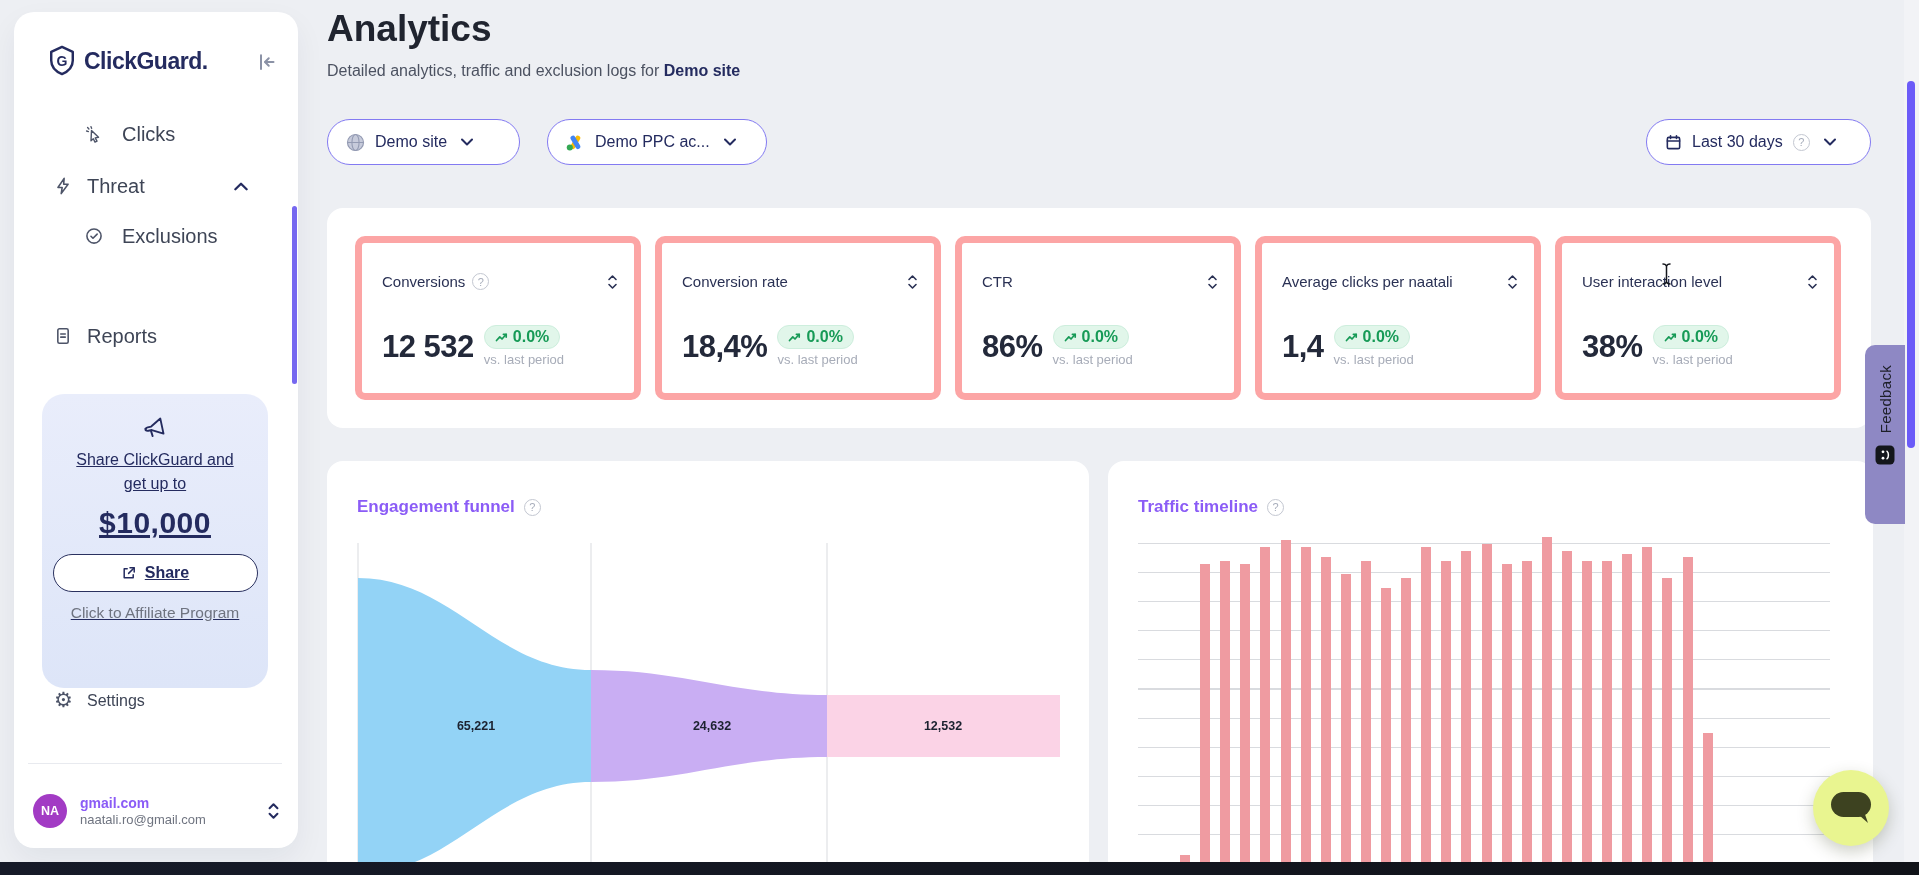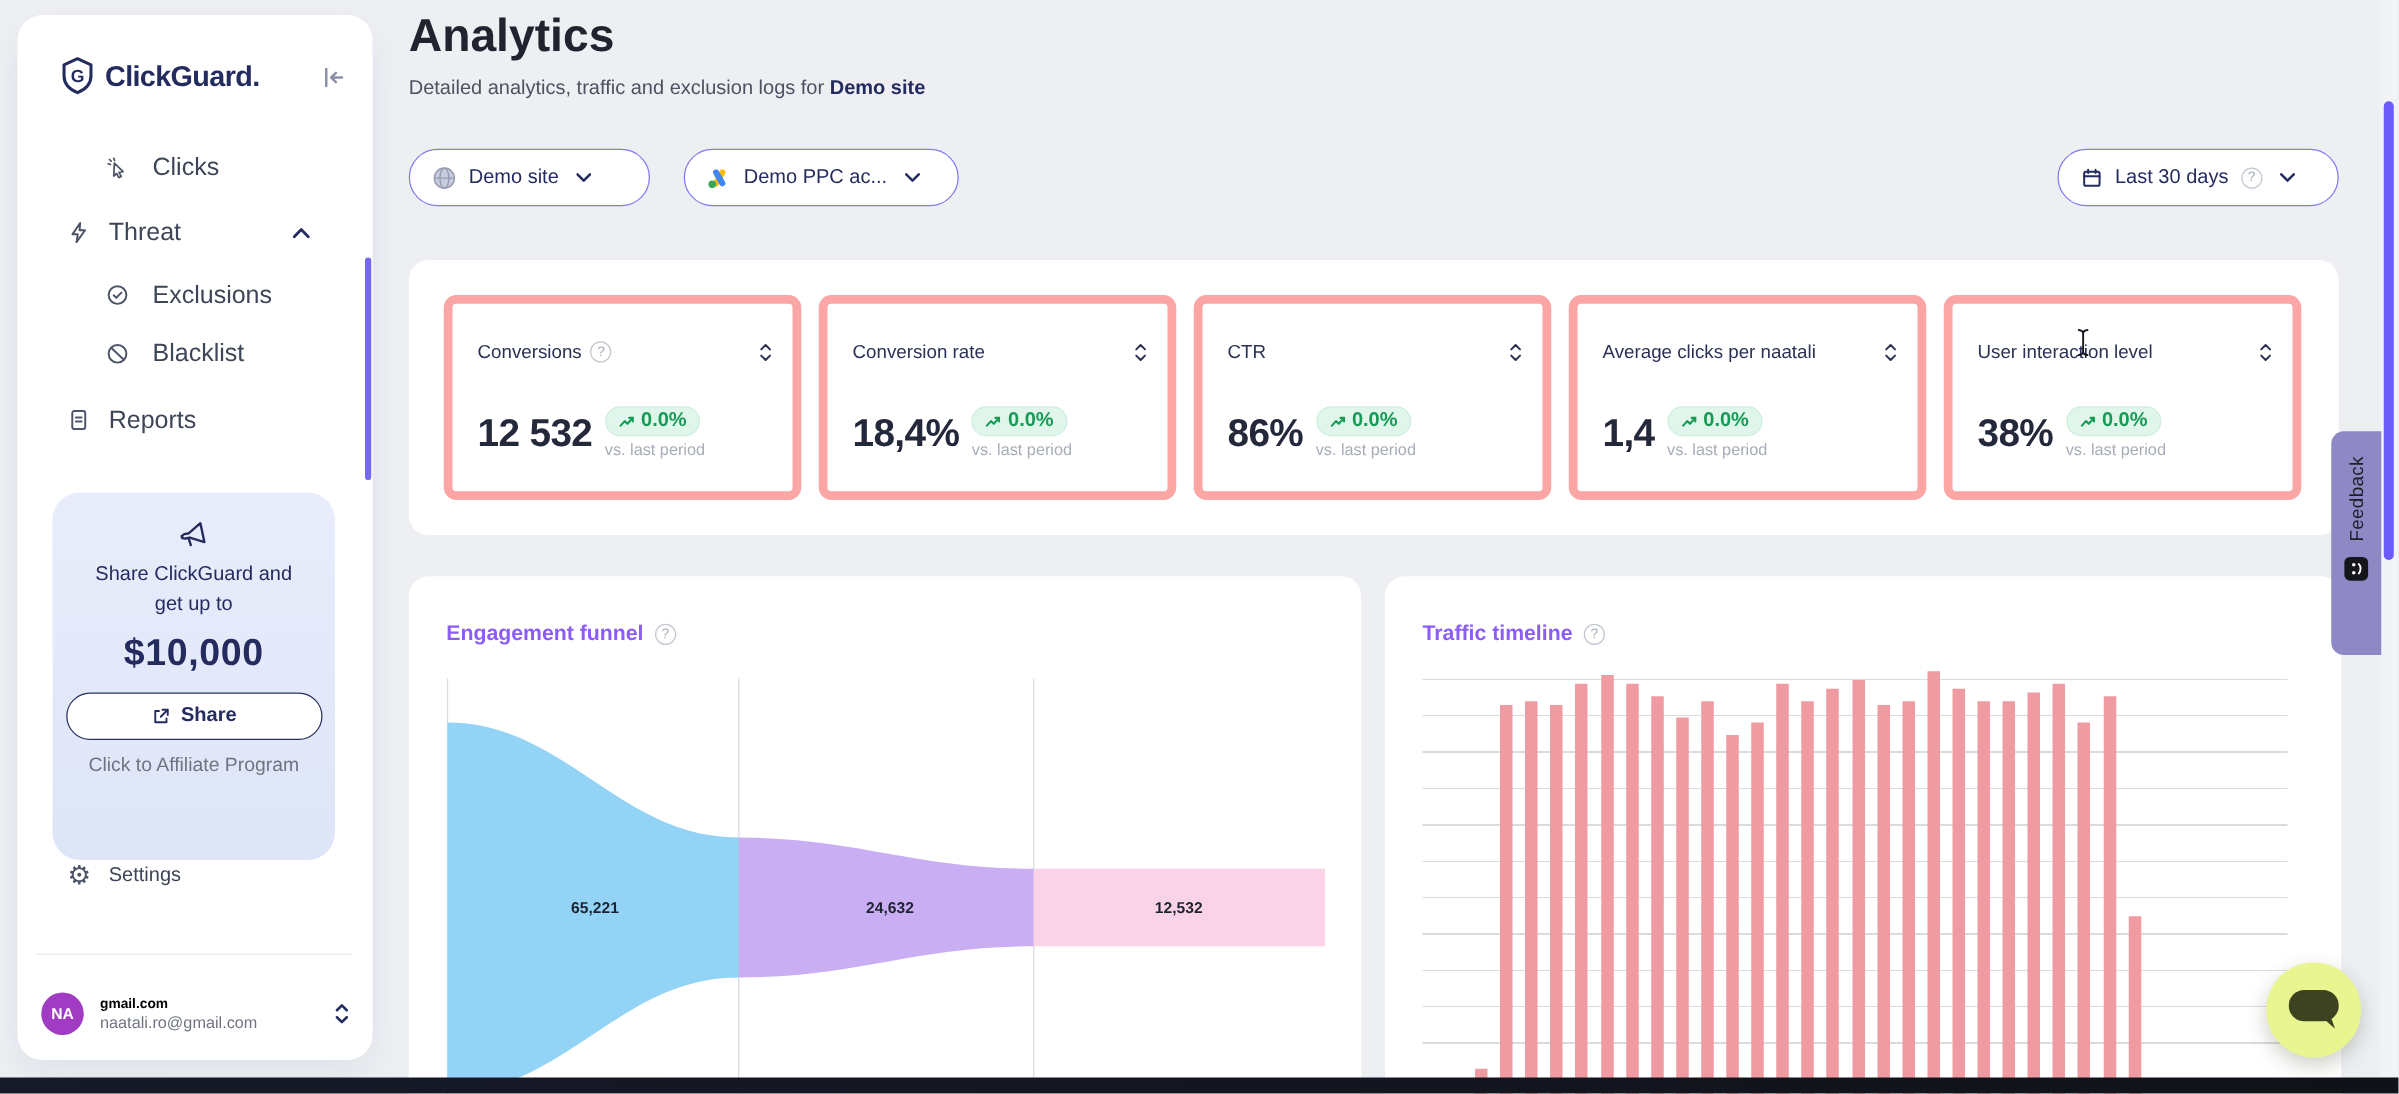--- a/index.html
+++ b/index.html
@@ -15,39 +15,39 @@
   .collapse-btn{ position:absolute; right:22px; top:40px; width:20px; height:20px; cursor:pointer; }
   .nav-item{ position:absolute; left:0; width:100%; height:36px; display:flex; align-items:center; cursor:pointer; }
   .nav-item .ic{ position:absolute; left:40px; width:18px; height:18px; color:#4d5468; }
   .nav-item.indent .ic{ left:71px; }
   .nav-item .lbl{ position:absolute; left:73px; font-size:20px; color:#3e4556; }
   .nav-item.indent .lbl{ left:108px; }
   .nav-item .chev{ position:absolute; right:50px; width:14px; height:9px; color:#242b5f; }
   .sb-thumb{ position:absolute; left:278px; top:194px; width:5px; height:178px;
     background:#7668f0; border-radius:3px; }
   .promo{ position:absolute; left:28px; top:382px; width:226px; height:294px; border-radius:22px;
-    background:linear-gradient(180deg,#e9edfb,#dde5f8); text-align:center; color:#242b5f; }
+    background:linear-gradient(180deg,#e9edfb,#dde5f8); text-align:center; color:#242b5f;text-decoration:underline; }
   .promo .mega{ margin:22px auto 6px; width:30px; height:26px; display:block; }
   .promo .pl{ font-size:16px; line-height:24px; font-weight:500; }
   .promo .amt{ font-size:30px; font-weight:800; margin-top:10px; letter-spacing:.5px; }
   .share-btn{ margin:14px auto 0; width:205px; height:38px; border-radius:19px; background:#fff;
     border:1.5px solid #2a315f; display:flex; align-items:center; justify-content:center; gap:8px;
     font-size:16px; font-weight:600; color:#242b5f; cursor:pointer; }
   .promo .aff{ margin-top:12px; font-size:15.5px; color:#6f7480; }
   .settings-row{ position:absolute; left:0; top:672px; width:100%; height:36px; cursor:pointer; }
   .settings-row .ic{ position:absolute; left:40px; top:6px; font-size:21px; line-height:21px;
     color:#4d5468; font-family:"DejaVu Sans",sans-serif; }
   .settings-row .lbl{ position:absolute; left:73px; top:8px; font-size:16px; color:#3e4556; }
   .sb-divider{ position:absolute; left:14px; right:16px; top:751px; height:1px; background:#e8eaef; }
   .user-row{ position:absolute; left:19px; right:18px; top:778px; height:42px; display:flex;
     align-items:center; gap:13px; cursor:pointer; }
   .avatar{ width:34px; height:34px; border-radius:50%; background:#a23bc4; color:#fff;
     font-size:12.5px; font-weight:600; display:flex; align-items:center; justify-content:center; }
   .user-meta{ flex:1; }
-  .user-name{ font-size:11px; font-weight:bold; color:#000000; }
+  .user-name{ font-size:14px; font-weight:bold; color:#8b5cf6; }
   .user-email{ font-size:13px; color:#6f7480; margin-top:1px; }
   .updown{ width:13px; height:18px; color:#242b5f; }
 
   
   .page-title{ position:absolute; left:327px; top:8px; font-size:37px; font-weight:800; color:#20242f; }
   .page-sub{ position:absolute; left:327px; top:62px; font-size:16px; color:#4c5261; }
   .page-sub b{ color:#242b5f; }
 
   
   .pill{ position:absolute; top:119px; height:46px; border-radius:23px; background:#fff;
@@ -142,27 +142,20 @@
     </div>
 
     <div class="nav-item indent" style="top:206px;padding-left:48px;">
       <svg class="ic" viewBox="0 0 16 16" fill="none" stroke="currentColor" stroke-width="1.4" stroke-linecap="round" stroke-linejoin="round">
         <circle cx="8" cy="8" r="6.3"></circle>
           <path d="M5.3 8.2 L7.1 10 L10.8 6.3"></path>
       </svg>
       <span class="lbl">Exclusions</span>
     </div>
 
-    <div class="nav-item indent" style="top:253px;">
-      <svg class="ic" viewBox="0 0 16 16" fill="none" stroke="currentColor" stroke-width="1.4">
-        <circle cx="8" cy="8" r="6.3"></circle>
-          <path d="M3.7 3.9 L12.3 12.1"></path>
-      </svg>
-      <span class="lbl">Blacklist</span>
-    </div>
 
     <div class="nav-item" style="top:306px;">
       <svg class="ic" viewBox="0 0 16 16" fill="none" stroke="currentColor" stroke-width="1.4" stroke-linecap="round" stroke-linejoin="round">
         <rect x="3.4" y="1.6" width="9.2" height="12.8" rx="1.4"></rect>
           <path d="M6 6.2 H10 M6 9 H10"></path>
       </svg>
       <span class="lbl">Reports</span>
     </div>
 
     <div class="sb-thumb"></div>

